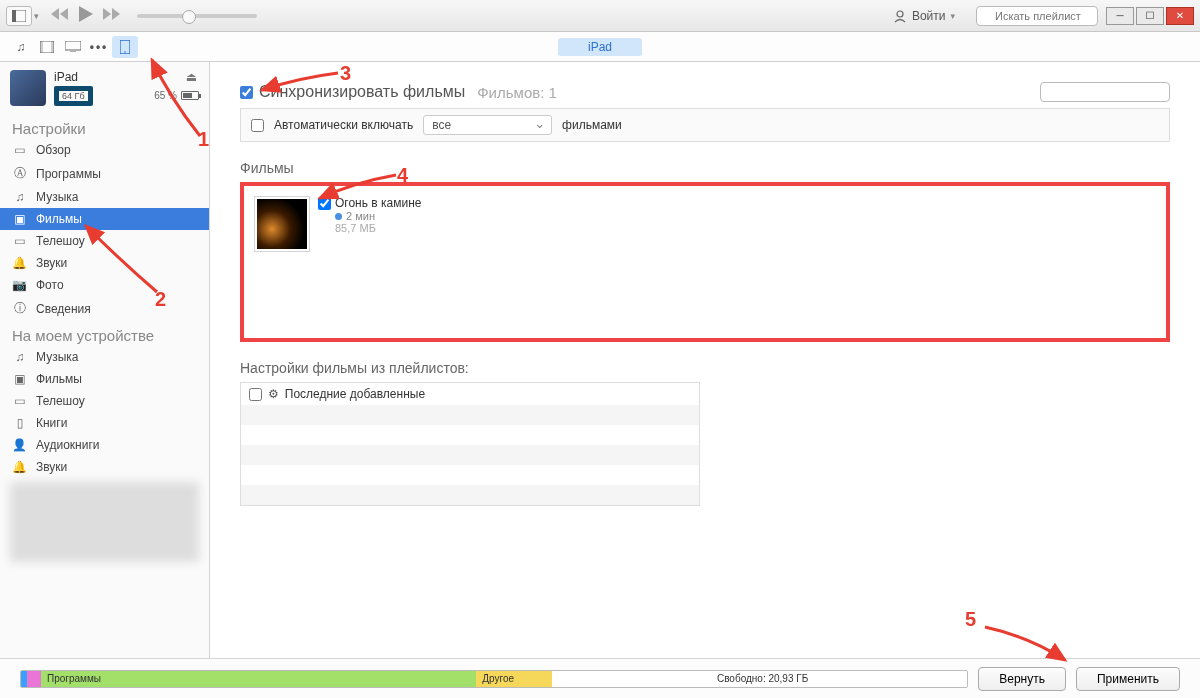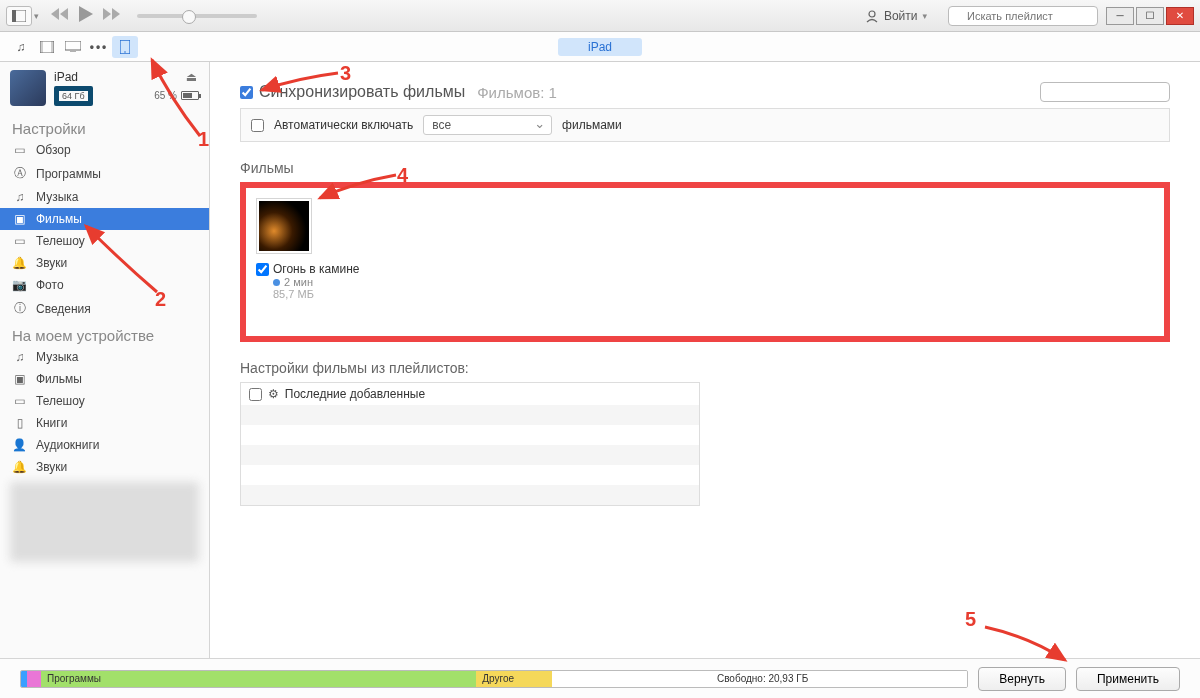--- a/index.html
+++ b/index.html
@@ -10,21 +10,21 @@
   .sidebar-toggle { width: 26px; height: 20px; border: 1px solid #bbb; border-radius: 3px; display:flex; align-items:center; justify-content:center; background:#fafafa; }
   .sidebar-toggle svg { width:14px; height:12px; }
   .play-controls { display:flex; gap:10px; margin-left: 12px; align-items:center; }
   .play-controls .btn { color:#888; }
   .play-controls .btn.play { color:#666; }
   .volume { margin-left: 16px; width: 120px; height: 4px; background:#ccc; border-radius: 2px; position:relative; }
   .volume::after { content:""; position:absolute; left: 45px; top:-4px; width:12px; height:12px; border-radius:50%; background:#f9f9f9; border:1px solid #aaa; }
   .apple-logo { position:absolute; left:50%; transform:translateX(-50%); color:#666; font-size:18px; }
   .account { margin-left:auto; display:flex; align-items:center; gap:5px; color:#555; padding: 2px 10px; border:1px solid transparent; }
   .account .chev { font-size:9px; color:#888;}
-  .search-top { margin-left:10px; width: 150px; }
+  .search-top { margin-left:10px; width: 122px; }
   .search-field { width:100%; height:20px; border:1px solid #bbb; border-radius:4px; padding: 0 6px 0 18px; font-size:11px; background:#fff; position:relative; }
   .search-wrap { position:relative; }
   .search-wrap::before { content:"⌕"; position:absolute; left:5px; top:1px; color:#999; font-size:12px; }
   .win-btns { display:flex; margin-left:8px; gap:2px; }
   .win-btn { width:28px; height:18px; border:1px solid #999; display:flex; align-items:center; justify-content:center; font-size:10px; }
   .win-btn.min{background:#eaeaea;} .win-btn.max{background:#eaeaea;} .win-btn.close{background:#e04b3f;color:#fff;border-color:#b03028;}
   
   
   .nav-bar { display:flex; align-items:center; height:30px; border-bottom:1px solid #d0d0d0; background:#fdfdfd; position:relative; }
   .nav-icons { display:flex; align-items:center; gap:0; padding-left:8px; }
@@ -60,21 +60,21 @@
   .sync-row input[type=checkbox]{ width:13px; height:13px; accent-color:#3b7ddd;}
   .sync-label { font-size:16px; color:#555; }
   .sync-count { font-size:15px; color:#aaa; margin-left:6px;}
   .search-main { margin-left:auto; width:130px;}
   
   .auto-row { border:1px solid #ddd; background:#fafafa; padding:6px 10px; display:flex; align-items:center; gap:10px; margin-top:6px;}
   .auto-row .sel { border:1px solid #ccc; padding:2px 100px 2px 8px; font-size:12px; color:#555; background:#fff; border-radius:3px; position:relative;}
   .auto-row .sel::after{content:"⌄"; position:absolute; right:6px; top:0; color:#888; font-size:13px;}
   
   .section-hdr { font-size:14px; color:#666; margin-top:18px; margin-bottom:6px;}
-  .movie-box { border:6px solid #ef4444; padding:10px; display:flex; align-items:flex-start; gap:8px; width:100%; background:#fff;flex-direction:column;}
+  .movie-box { border:4px solid #ef4444; padding:10px; display:flex; align-items:flex-start; gap:8px; width:100%; background:#fff;}
   .movie-box.big { height:160px; align-items:flex-start;}
   .movie-thumb-wrap{ border:1px solid #d5d5d5; padding:2px; width:56px;}
   .movie-thumb { width:50px; height:50px; background:#000 radial-gradient(circle at 30% 60%, #e08a2b 0%, #3a1a00 40%, #000 70%); }
   .movie-meta { font-size:11px; color:#555; }
   .movie-meta .title { color:#333; font-size:12px;}
   .movie-meta .dur { color:#888; display:flex; align-items:center; gap:4px;}
   .dot-blue{display:inline-block;width:7px;height:7px;border-radius:50%;background:#4a90e2;}
   .movie-meta .size{color:#aaa;}
   
   .playlist-box { border:1px solid #ddd; width:460px; margin-top:6px;}

